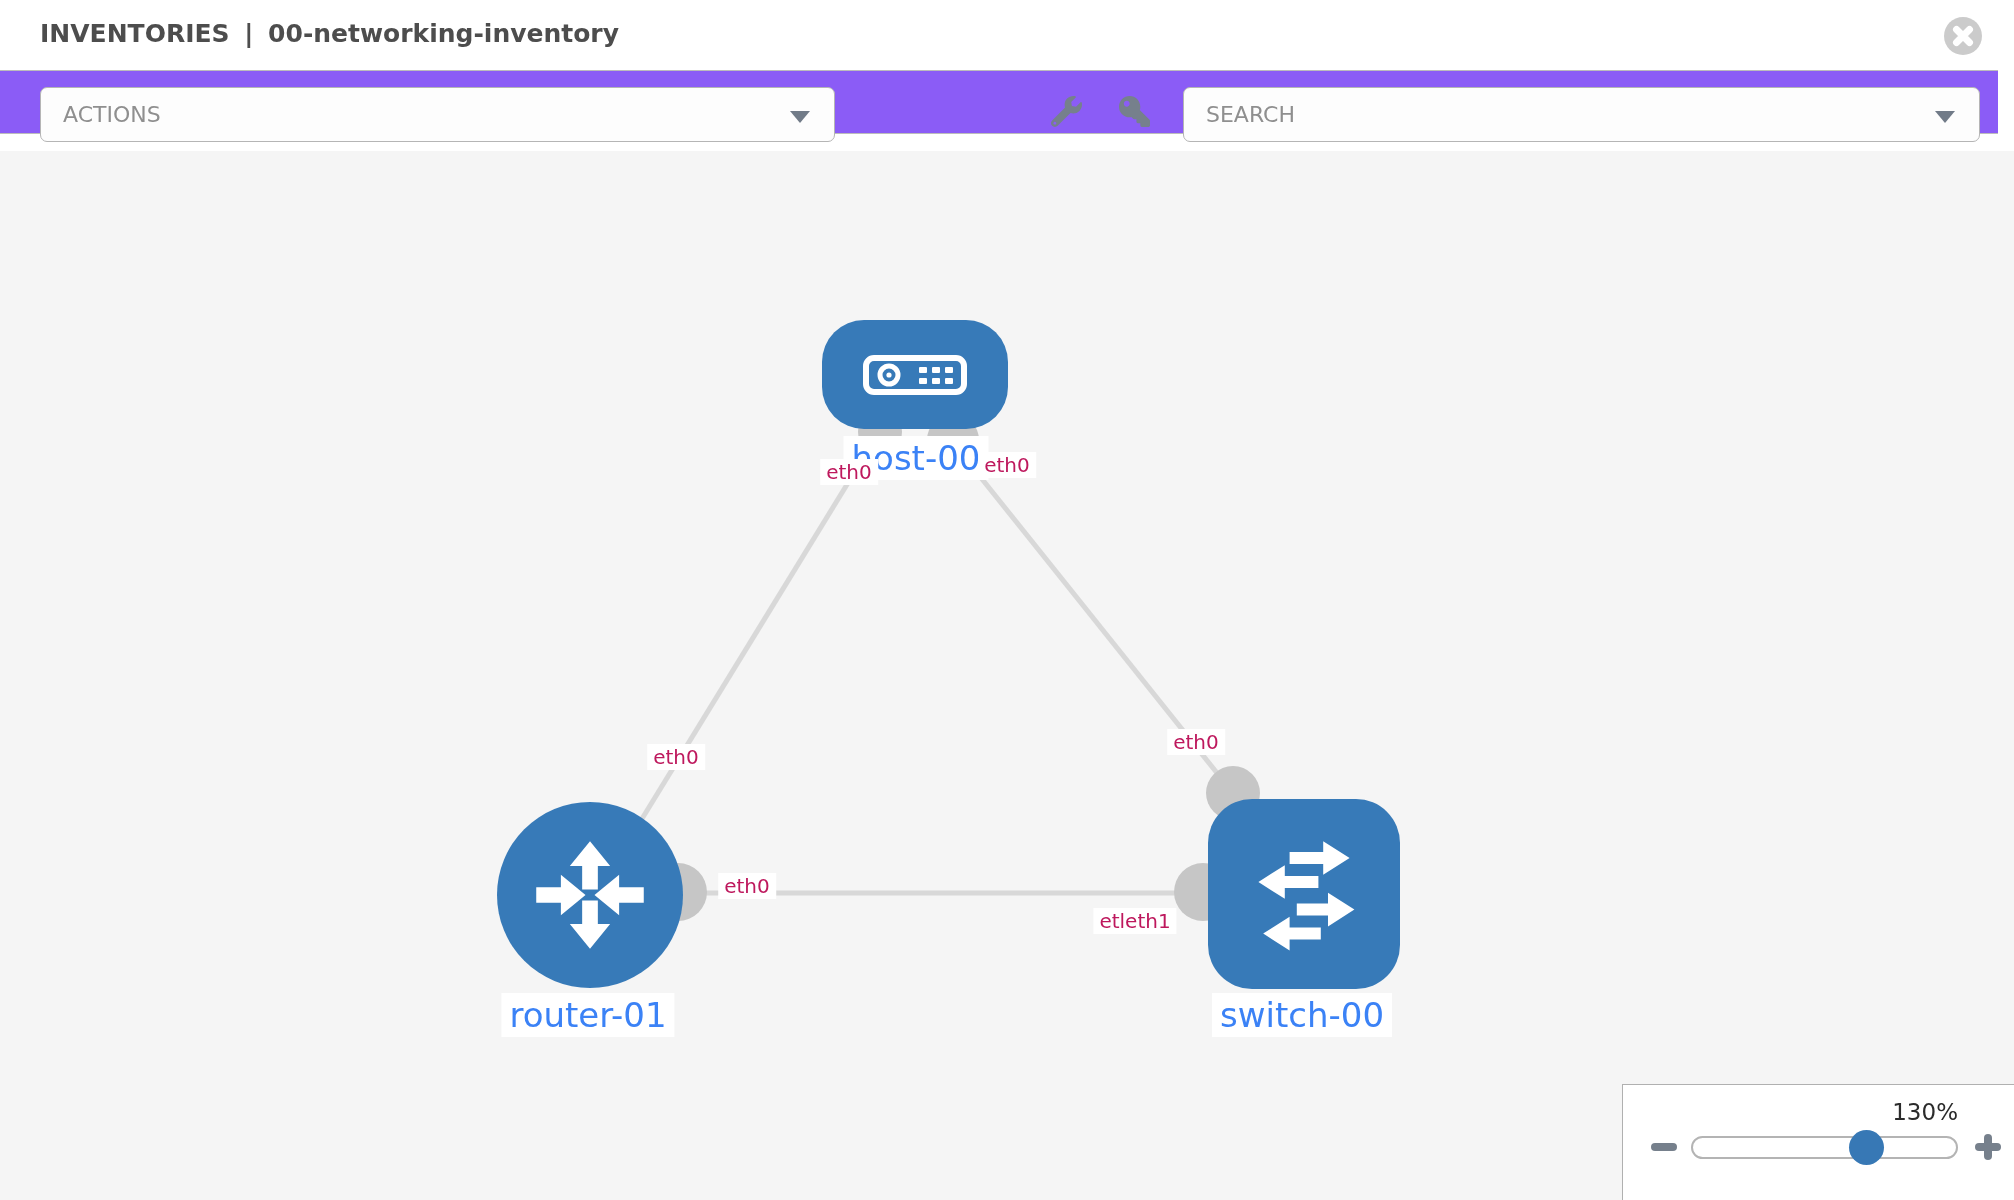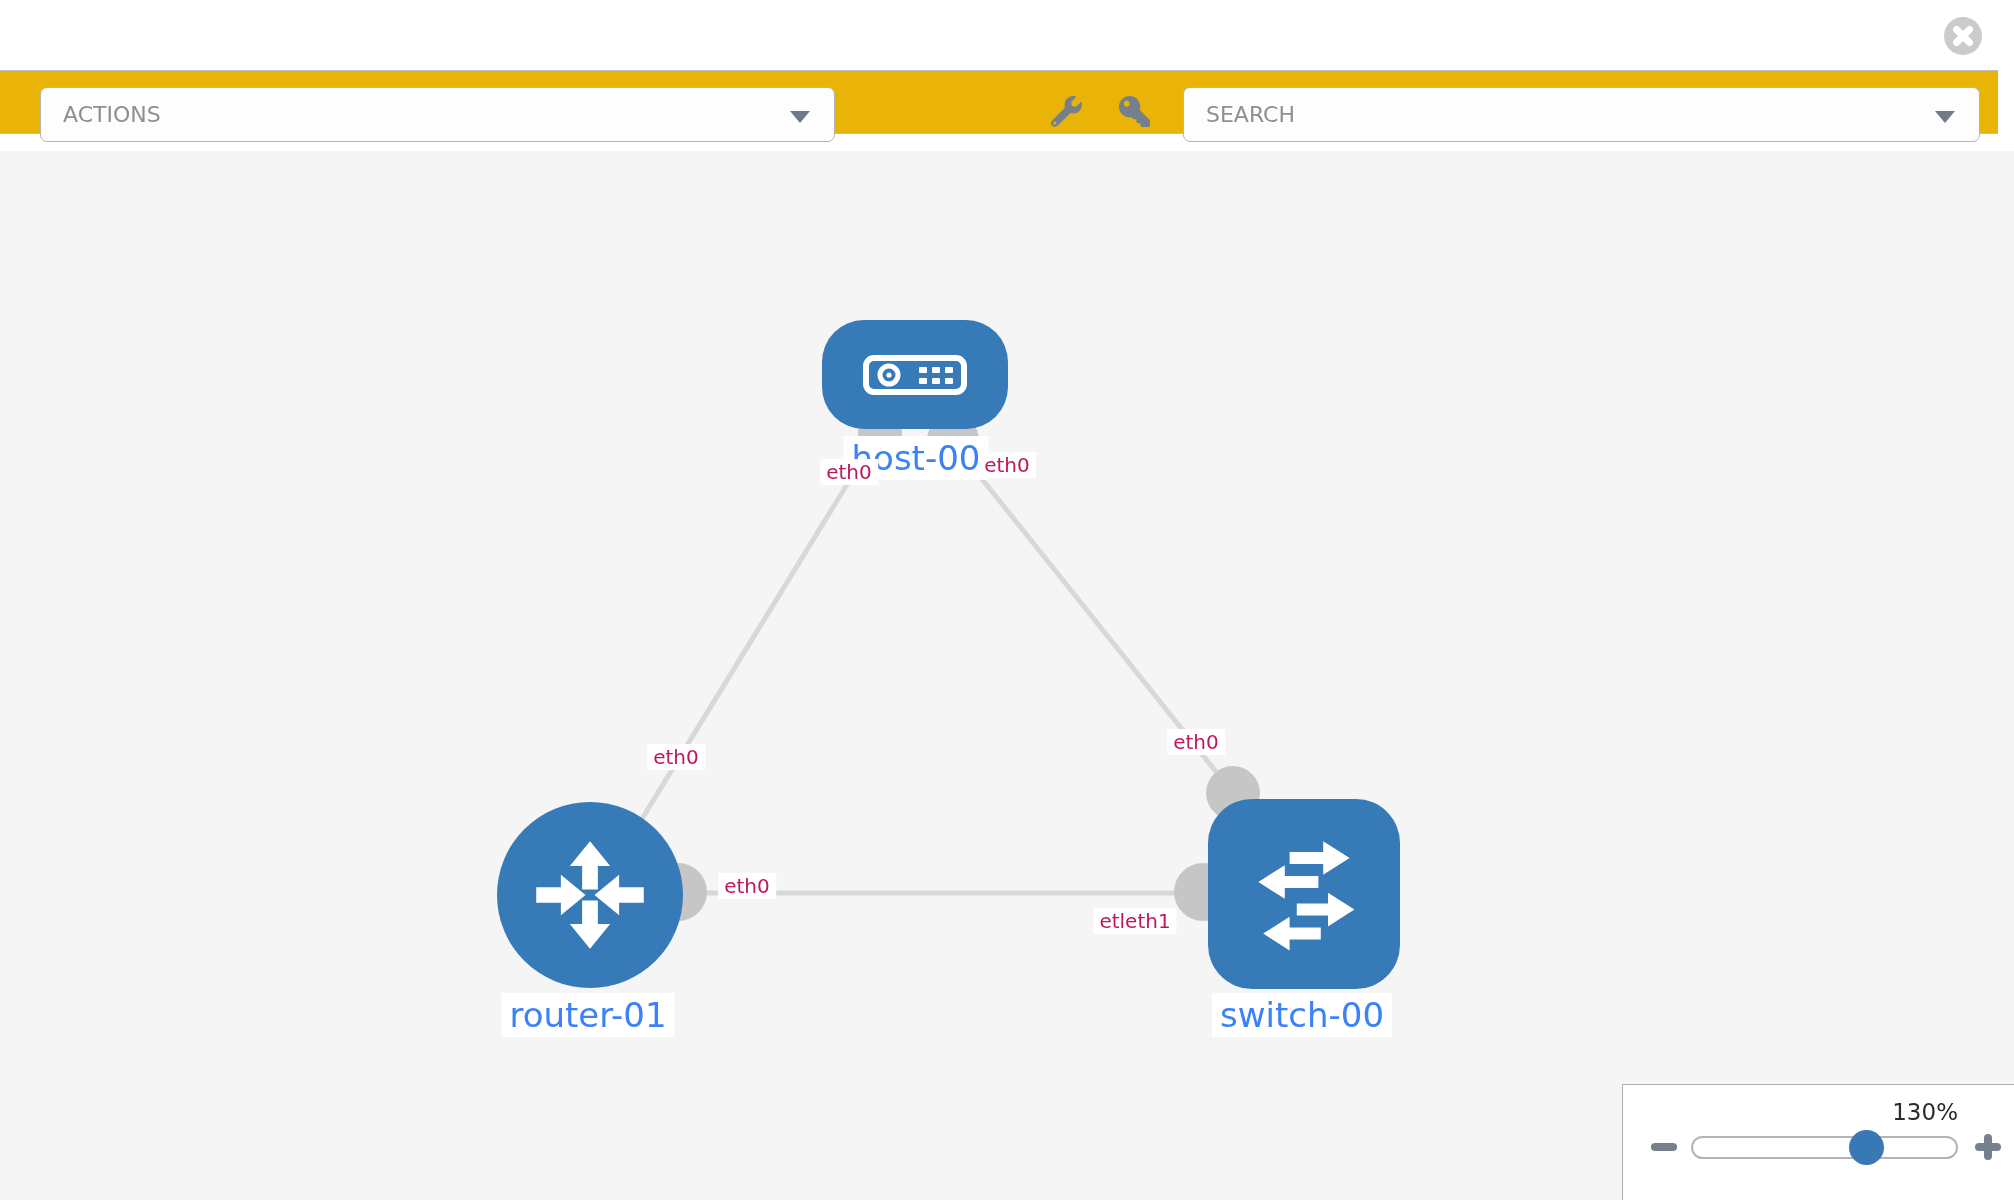--- a/index.html
+++ b/index.html
@@ -17,21 +17,21 @@
   .title .sep { padding: 0 6px; color: #4d4d4d; }
   .close-btn {
     position: absolute; right: 32px; top: 17px; width: 38px; height: 38px;
     border-radius: 50%; background: #cbcbcb; cursor: pointer;
     display: flex; align-items: center; justify-content: center;
   }
 
   
   .toolbar {
     position: absolute; top: 70px; left: 0; right: 16px; height: 64px;
-    background: #eab308; border-top: 1px solid #bcbcbc; border-bottom: 1px solid #bcbcbc;
+    background: #8b5cf6; border-top: 1px solid #bcbcbc; border-bottom: 1px solid #bcbcbc;
   }
   .select {
     position: absolute; top: 16px; height: 55px;
     background: #fdfdfd; border: 1px solid #b5b5b5; border-radius: 7px;
     display: flex; align-items: center; padding: 0 22px;
     font-size: 22px; color: #8f8f8f; cursor: pointer;
   }
   .select-actions { left: 40px; width: 795px; }
   .select-search { left: 1183px; width: 797px; }
   .caret {
@@ -83,20 +83,25 @@
     position: absolute; left: 156px; top: -8px; width: 35px; height: 35px;
     border-radius: 50%; background: #3778b5; cursor: grab;
   }
 </style>
 </head>
 <body>
 
 <div class="app">
 
   <div class="header">
+    <div class="title">
+      <span>INVENTORIES</span>
+      <span class="sep">|</span>
+      <span>00-networking-inventory</span>
+    </div>
     <div class="close-btn">
       <svg width="38" height="38" viewBox="0 0 38 38">
         <path d="M12.5 12.5 L25.5 25.5 M25.5 12.5 L12.5 25.5" stroke="#ffffff" stroke-width="7" stroke-linecap="round"></path>
       </svg>
     </div>
   </div>
 
   <div class="toolbar">
     <div class="select select-actions">
       <span>ACTIONS</span>

